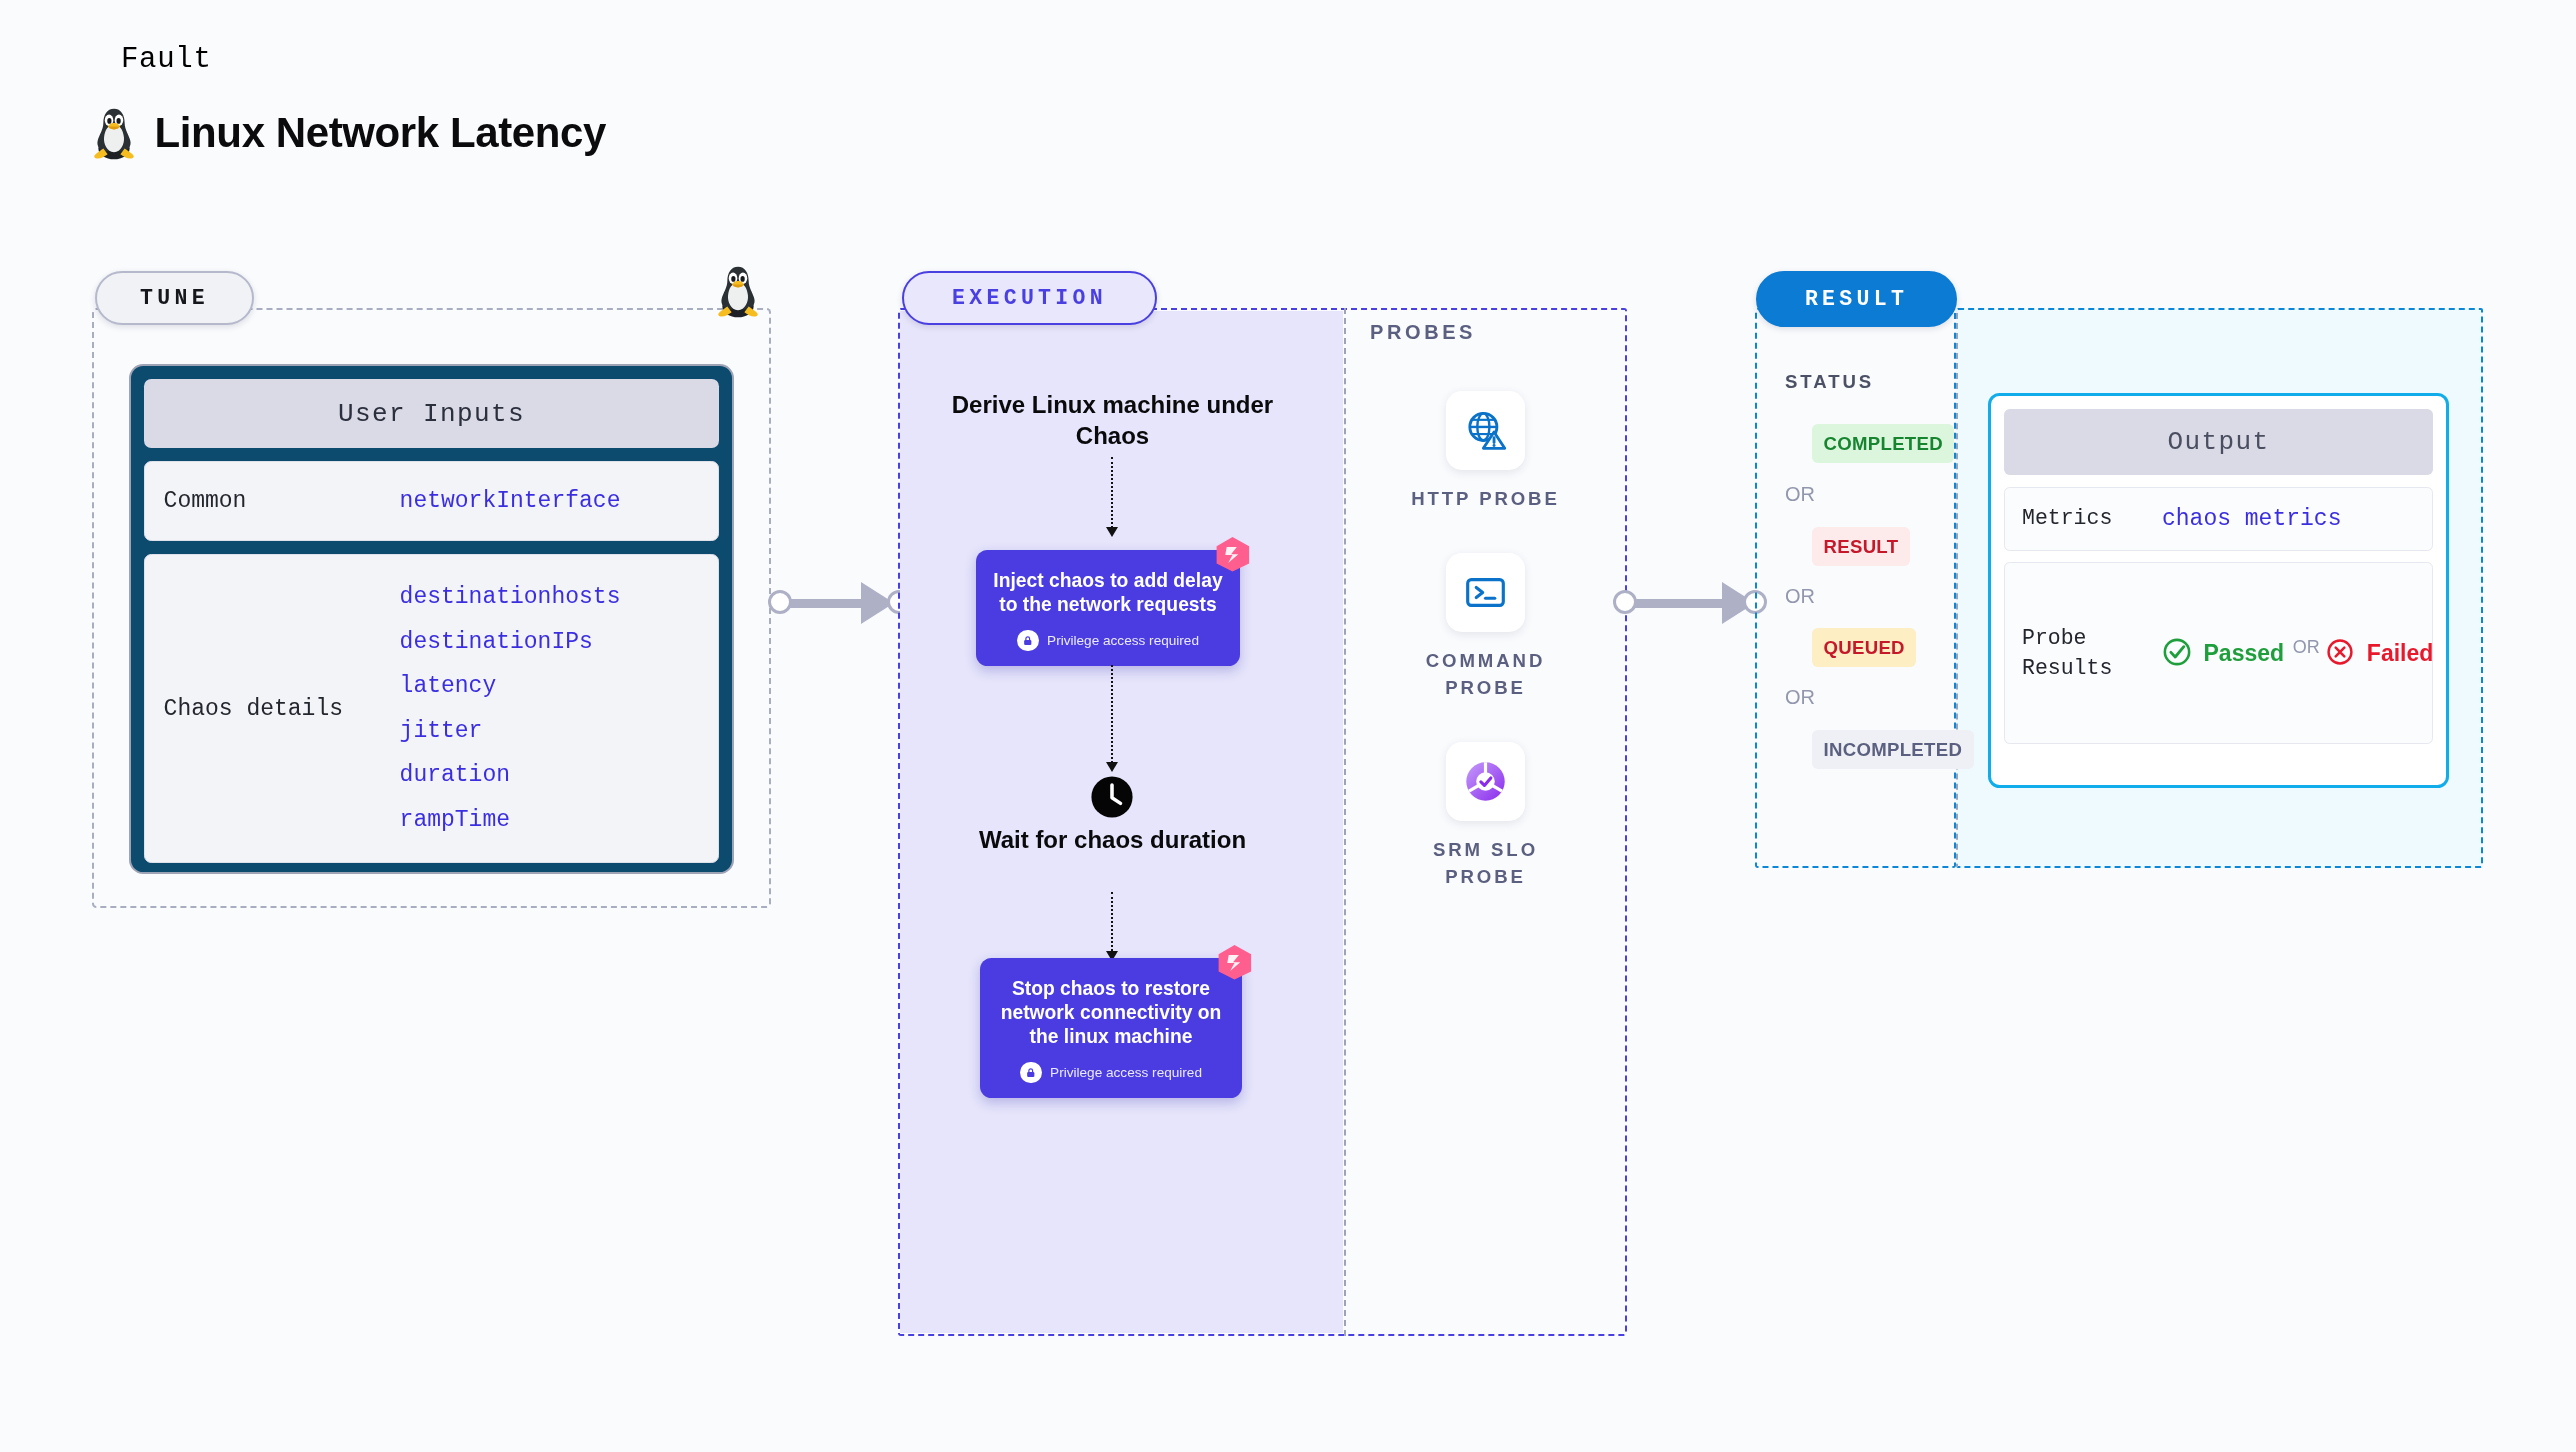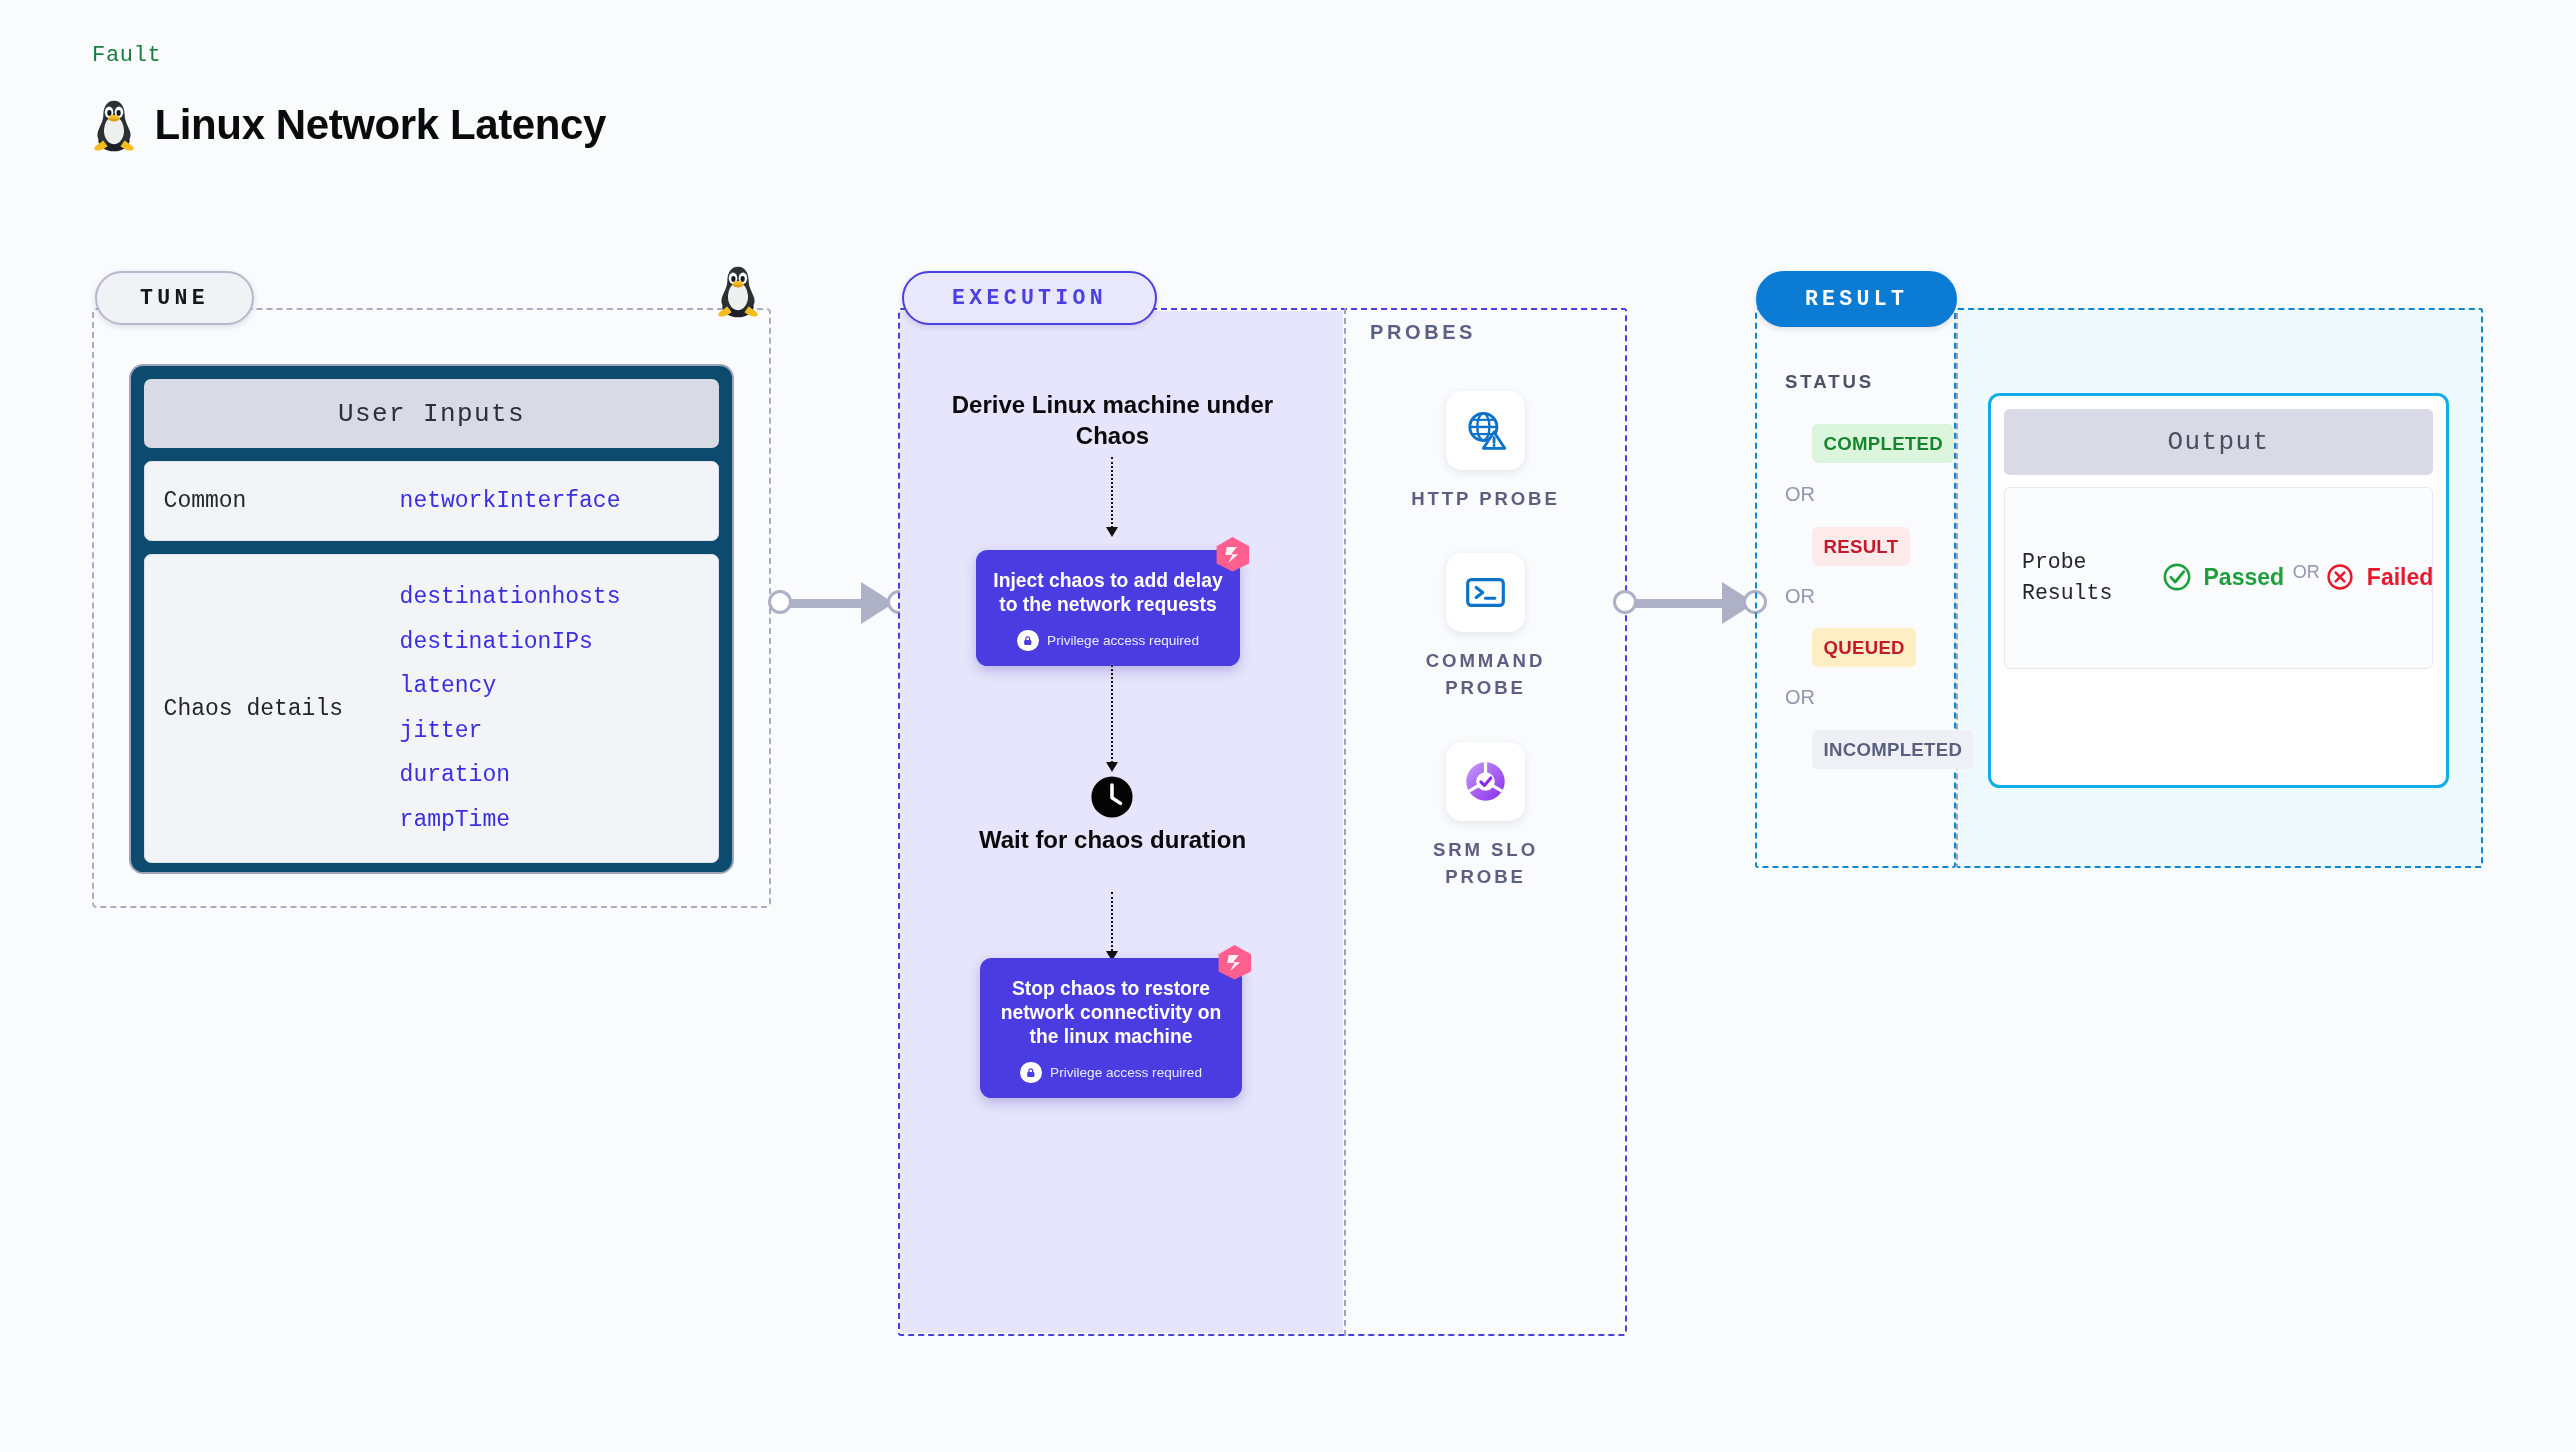--- a/index.html
+++ b/index.html
@@ -9,21 +9,21 @@
     background: #fafbfd;
     font-family: "Liberation Sans", sans-serif;
     position: relative;
     overflow: hidden;
   }
 
   
   #header { position:absolute; left:92px; top:43px; }
   #fault-label {
     font-family:"Liberation Mono", monospace;
-    font-size:22px; color:#15803d; letter-spacing:0.7px;
+    font-size:29px; color:#000000; letter-spacing:0.7px;margin-left:29px;
   }
   #title-row { display:flex; align-items:center; gap:18.6px; margin-top:30px; }
   #title-text { font-size:42px; font-weight:700; color:#0b0b0d; letter-spacing:-0.4px; }
 
   
   .penguin { position:relative; display:block; }
   .penguin svg { display:block; }
 
   
   .pill {
@@ -401,20 +401,24 @@
 <div class="or-text" style="left:1785px; top:585px;">OR</div>
 
 <div class="status-badge" style="left:1785px; top:628px; background:#fdeec3; color:#c5192b;">QUEUED</div>
 <div class="or-text" style="left:1785px; top:686px;">OR</div>
 
 <div class="status-badge" style="left:1785px; top:730px; background:#eff0f5; color:#5c6080;">INCOMPLETED</div>
 
 <div id="output-card">
   <div id="output-head">Output</div>
 
+  <div class="out-row" id="out-metrics">
+    <div class="out-key">Metrics</div>
+    <div class="input-val">chaos metrics</div>
+  </div>
 
   <div class="out-row" id="out-probe">
     <div class="out-key">Probe Results</div>
     <div class="probe-res">
       <div class="res-line">
         <span>
           <svg width="30" height="30" viewBox="0 0 42 42">
             <circle cx="21" cy="21" r="17" fill="none" stroke="#1f9e3c" stroke-width="3.6"></circle>
             <path d="M12.5 21.5 L18.5 28 L30.5 13.5" fill="none" stroke="#1f9e3c" stroke-width="4" stroke-linecap="round" stroke-linejoin="round"></path>
           </svg>

